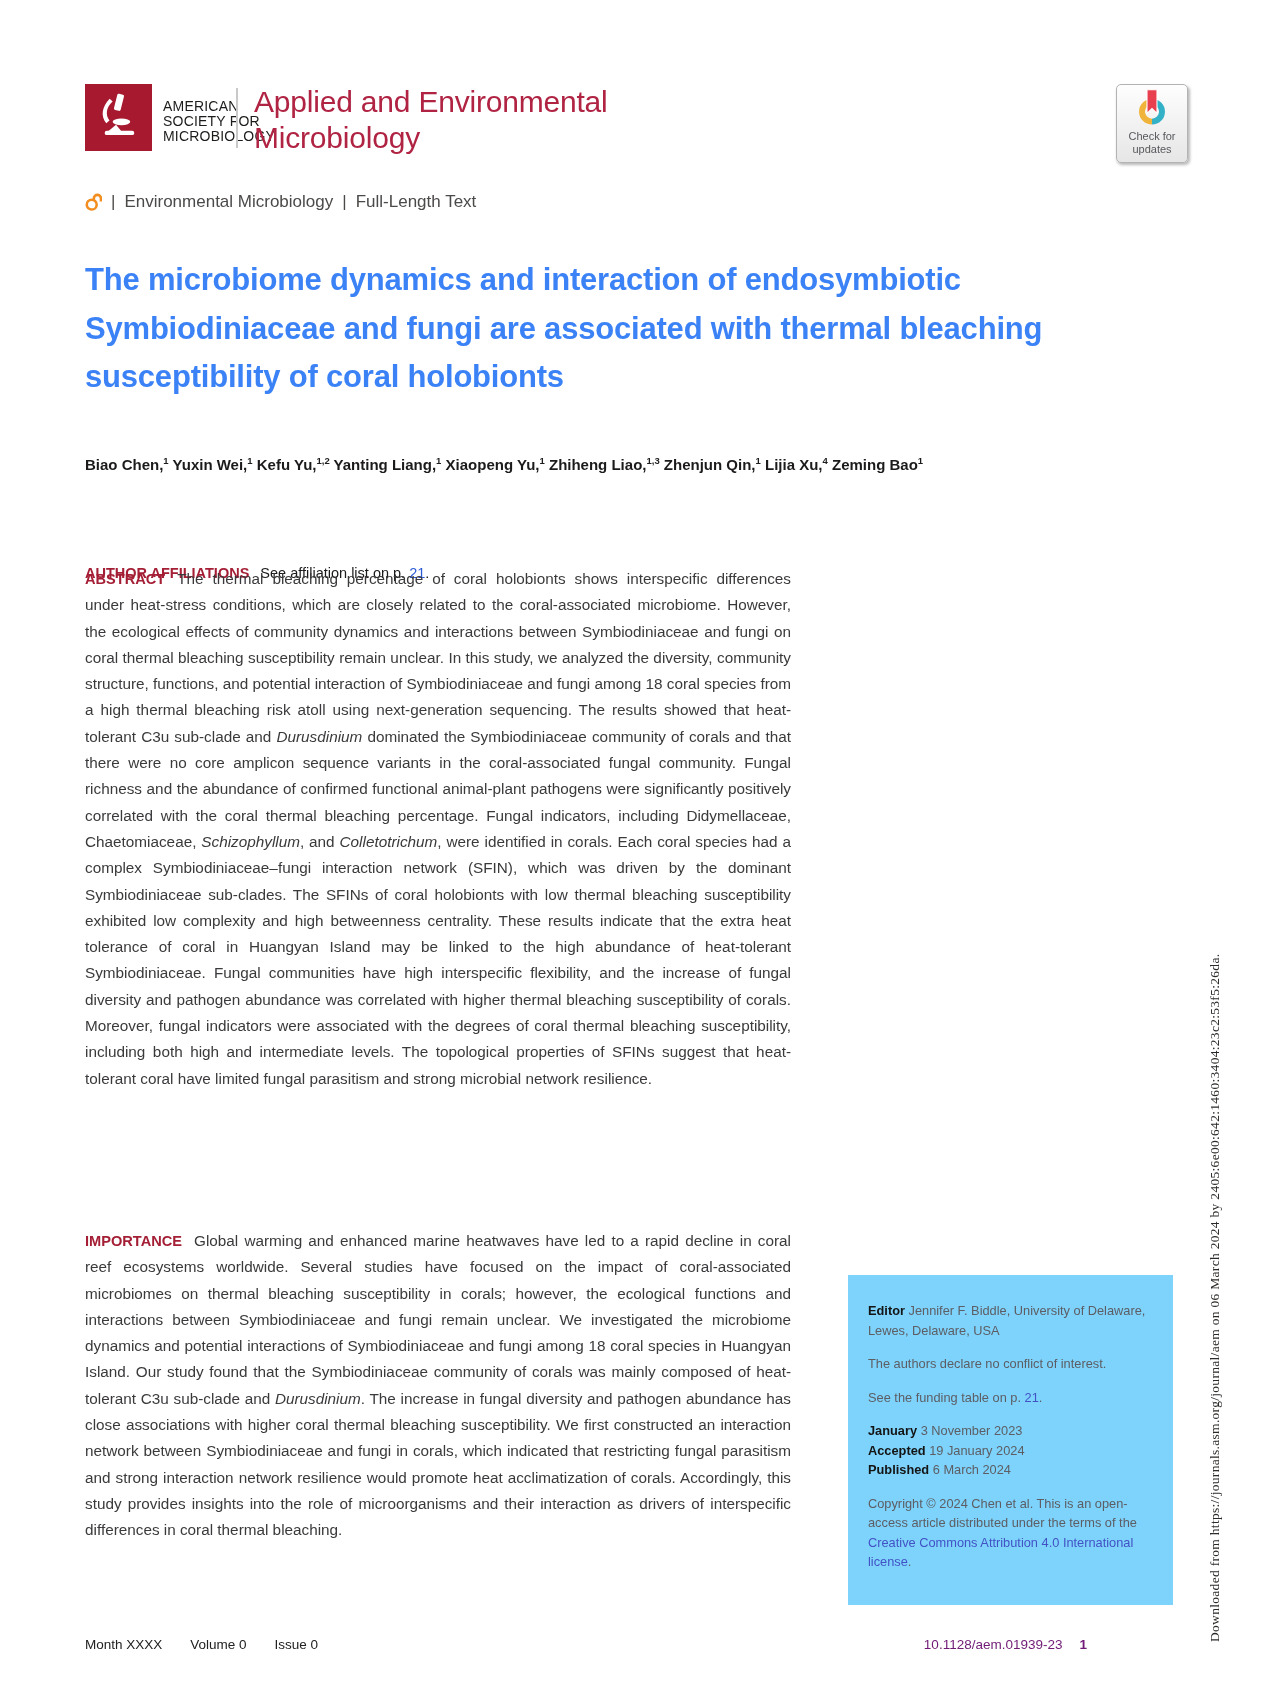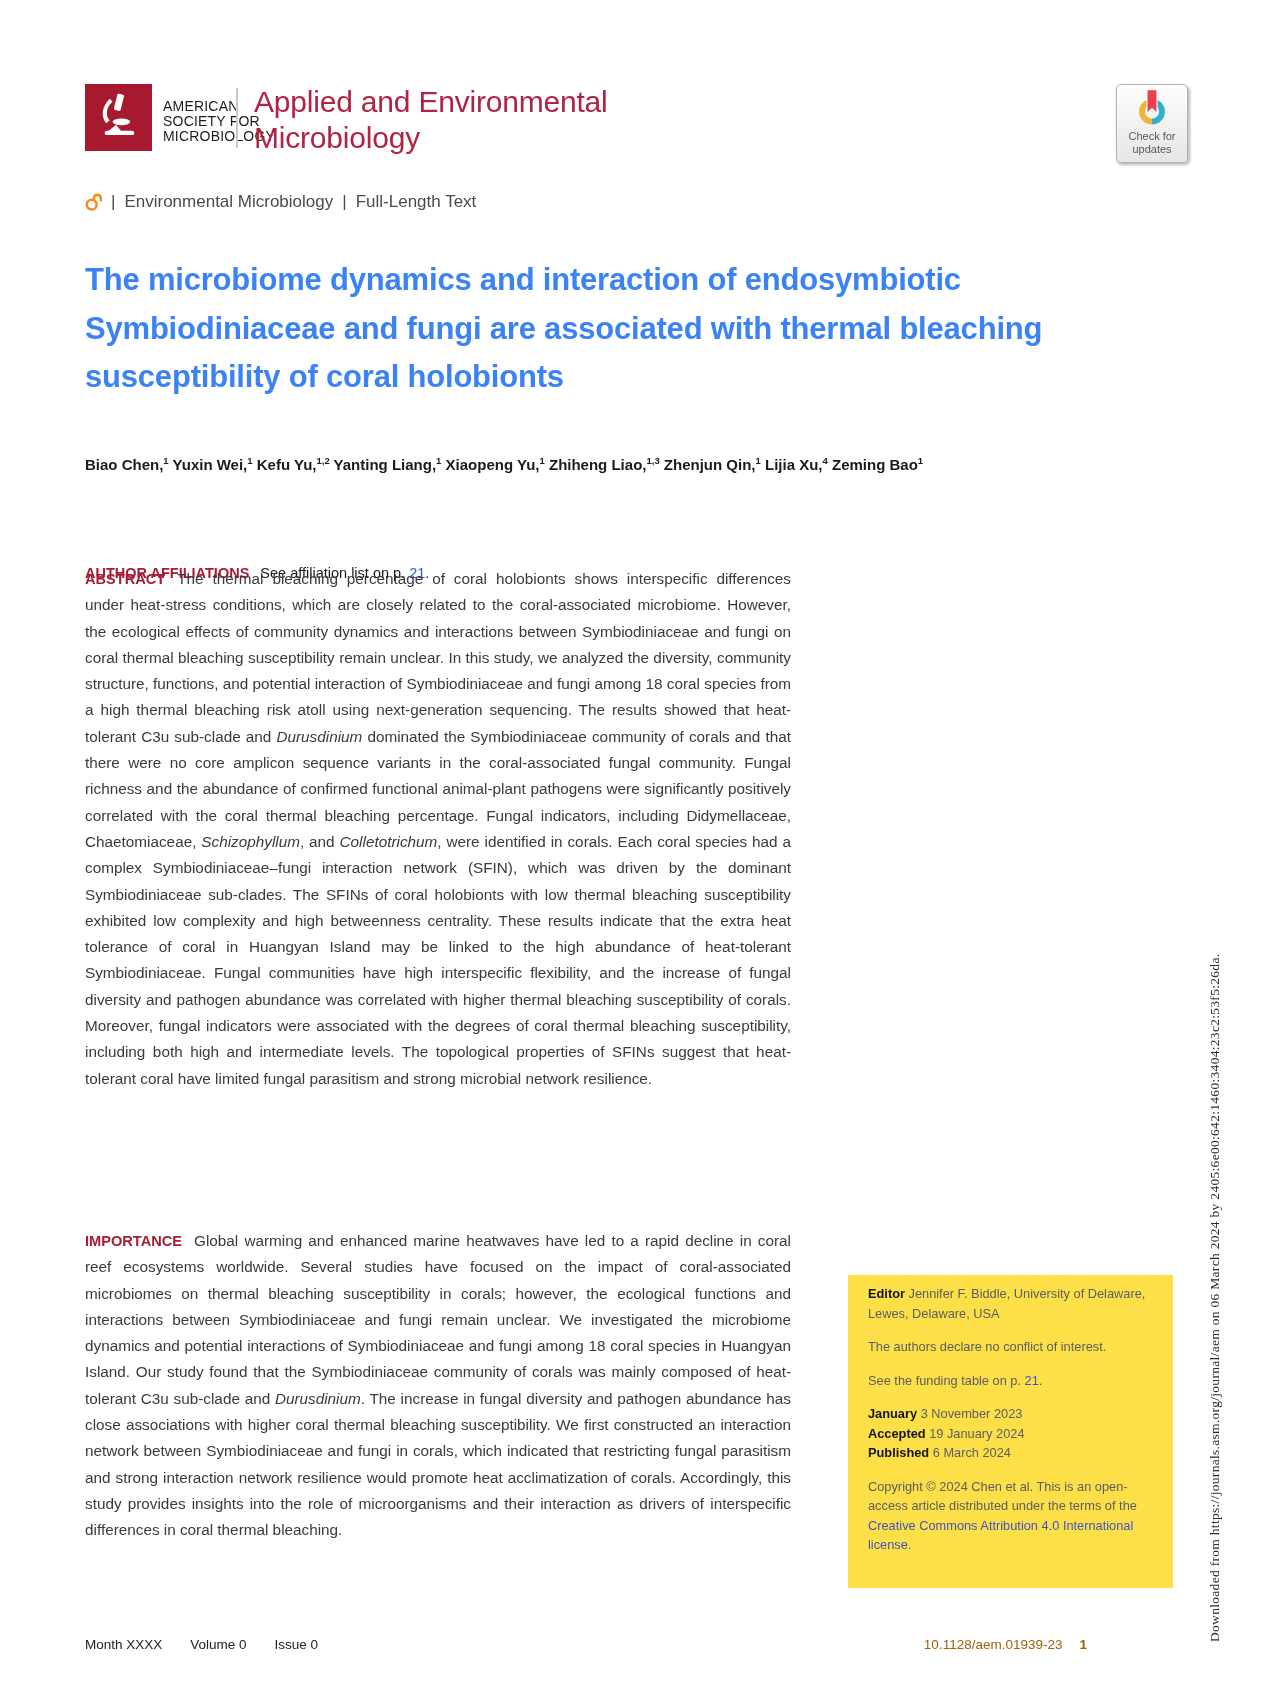--- a/index.html
+++ b/index.html
@@ -62,36 +62,36 @@
     font-size:15.3px; line-height:26.3px; text-align:justify; color:#3b393c;
   }
   .abstract   { top:566px; }
   .importance { top:1228px; }
   .body-text .red-label { margin-right:12px; font-size:14.6px; }
   .it { font-style:italic; }
 
   
   .info-box {
     position:absolute; left:848px; top:1275px; width:325px; box-sizing:border-box;
-    padding:9px 20px 15px 20px; background:#fde047;
+    padding:26px 20px 15px 20px; background:#7dd3fc;
     font-size:12.8px; line-height:19.5px; color:#5d5d63;
   }
   .info-box p { margin:0 0 14px 0; }
   .info-box p:last-child { margin-bottom:18px; }
   .info-box b { color:#141414; }
   .link-purple { color:#4252c5; }
 
   
   .footer-left {
     position:absolute; left:85px; top:1637px;
     font-size:13.5px; color:#232122; display:flex; gap:28px;
   }
   .footer-right {
     position:absolute; right:183px; top:1637px;
-    font-size:13.5px; color:#a16207; display:flex; gap:17px;
+    font-size:13.5px; color:#701a75; display:flex; gap:17px;
   }
   .footer-right .page-num { font-weight:bold; }
 
   
   .watermark {
     position:absolute; left:1207px; top:1642px;
     transform-origin:0 0; transform:rotate(-90deg);
     white-space:nowrap;
     font-family:"Liberation Serif","DejaVu Serif",serif;
     font-size:13.5px; color:#2c2a28; letter-spacing:.3px;

